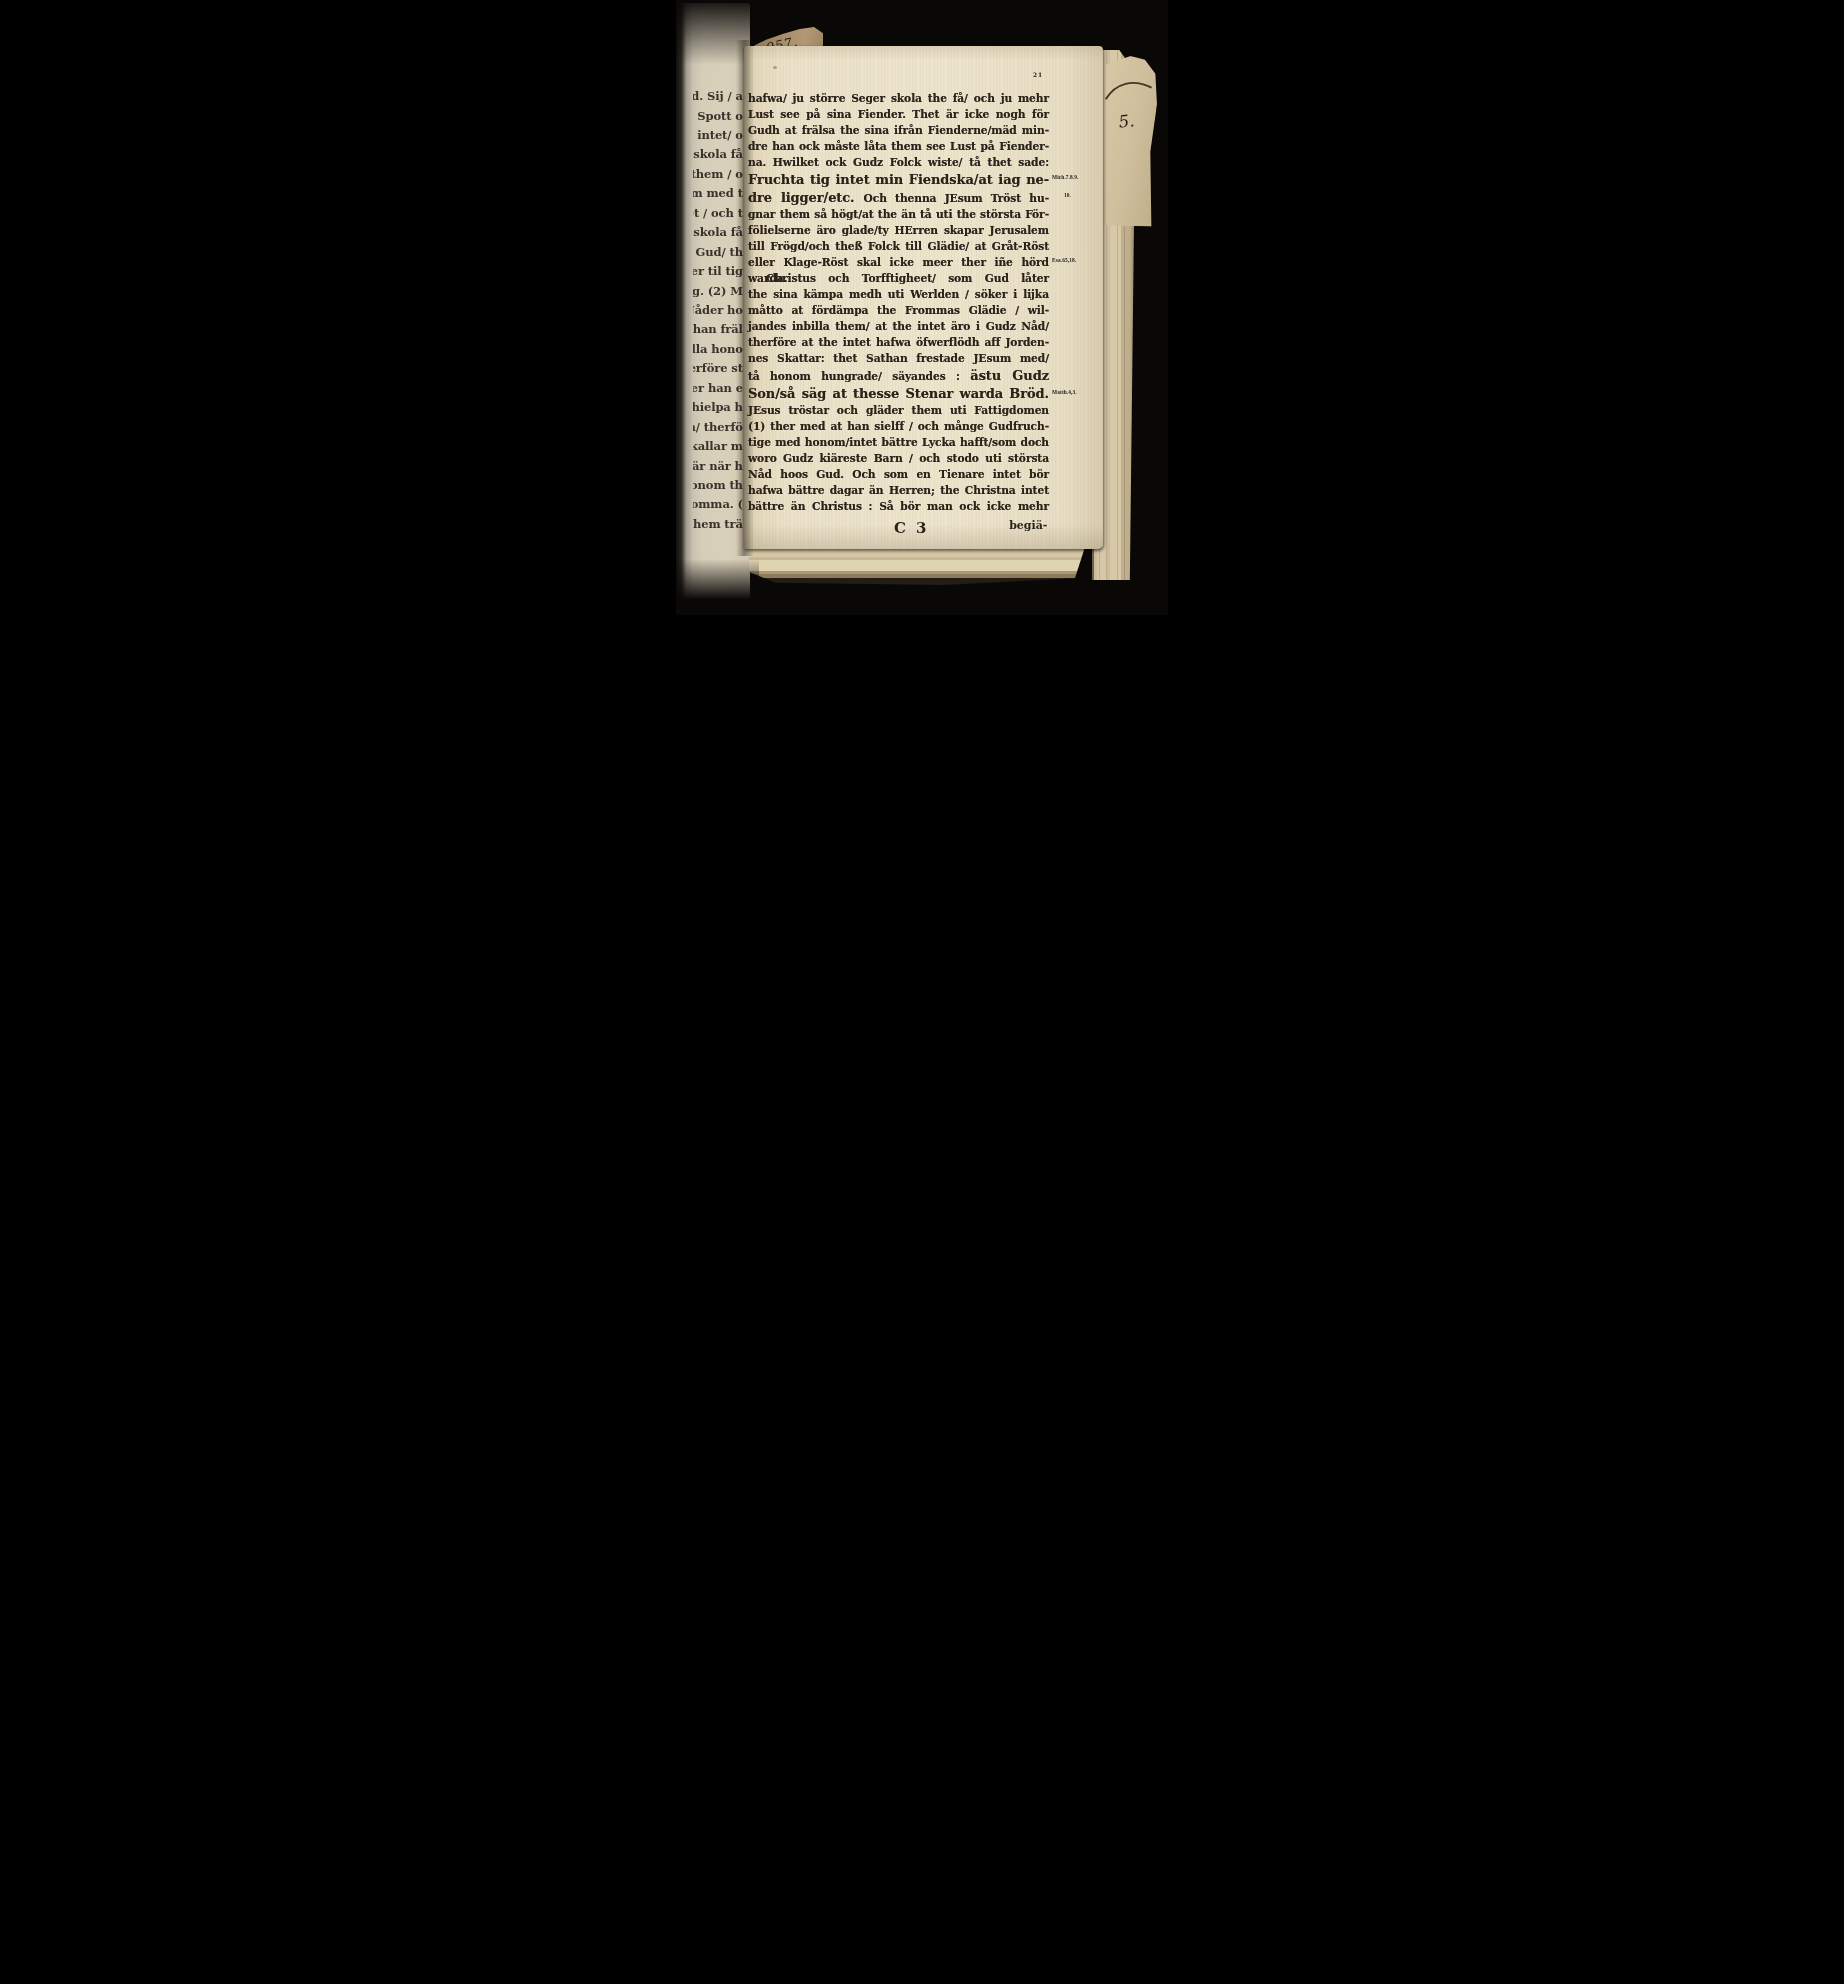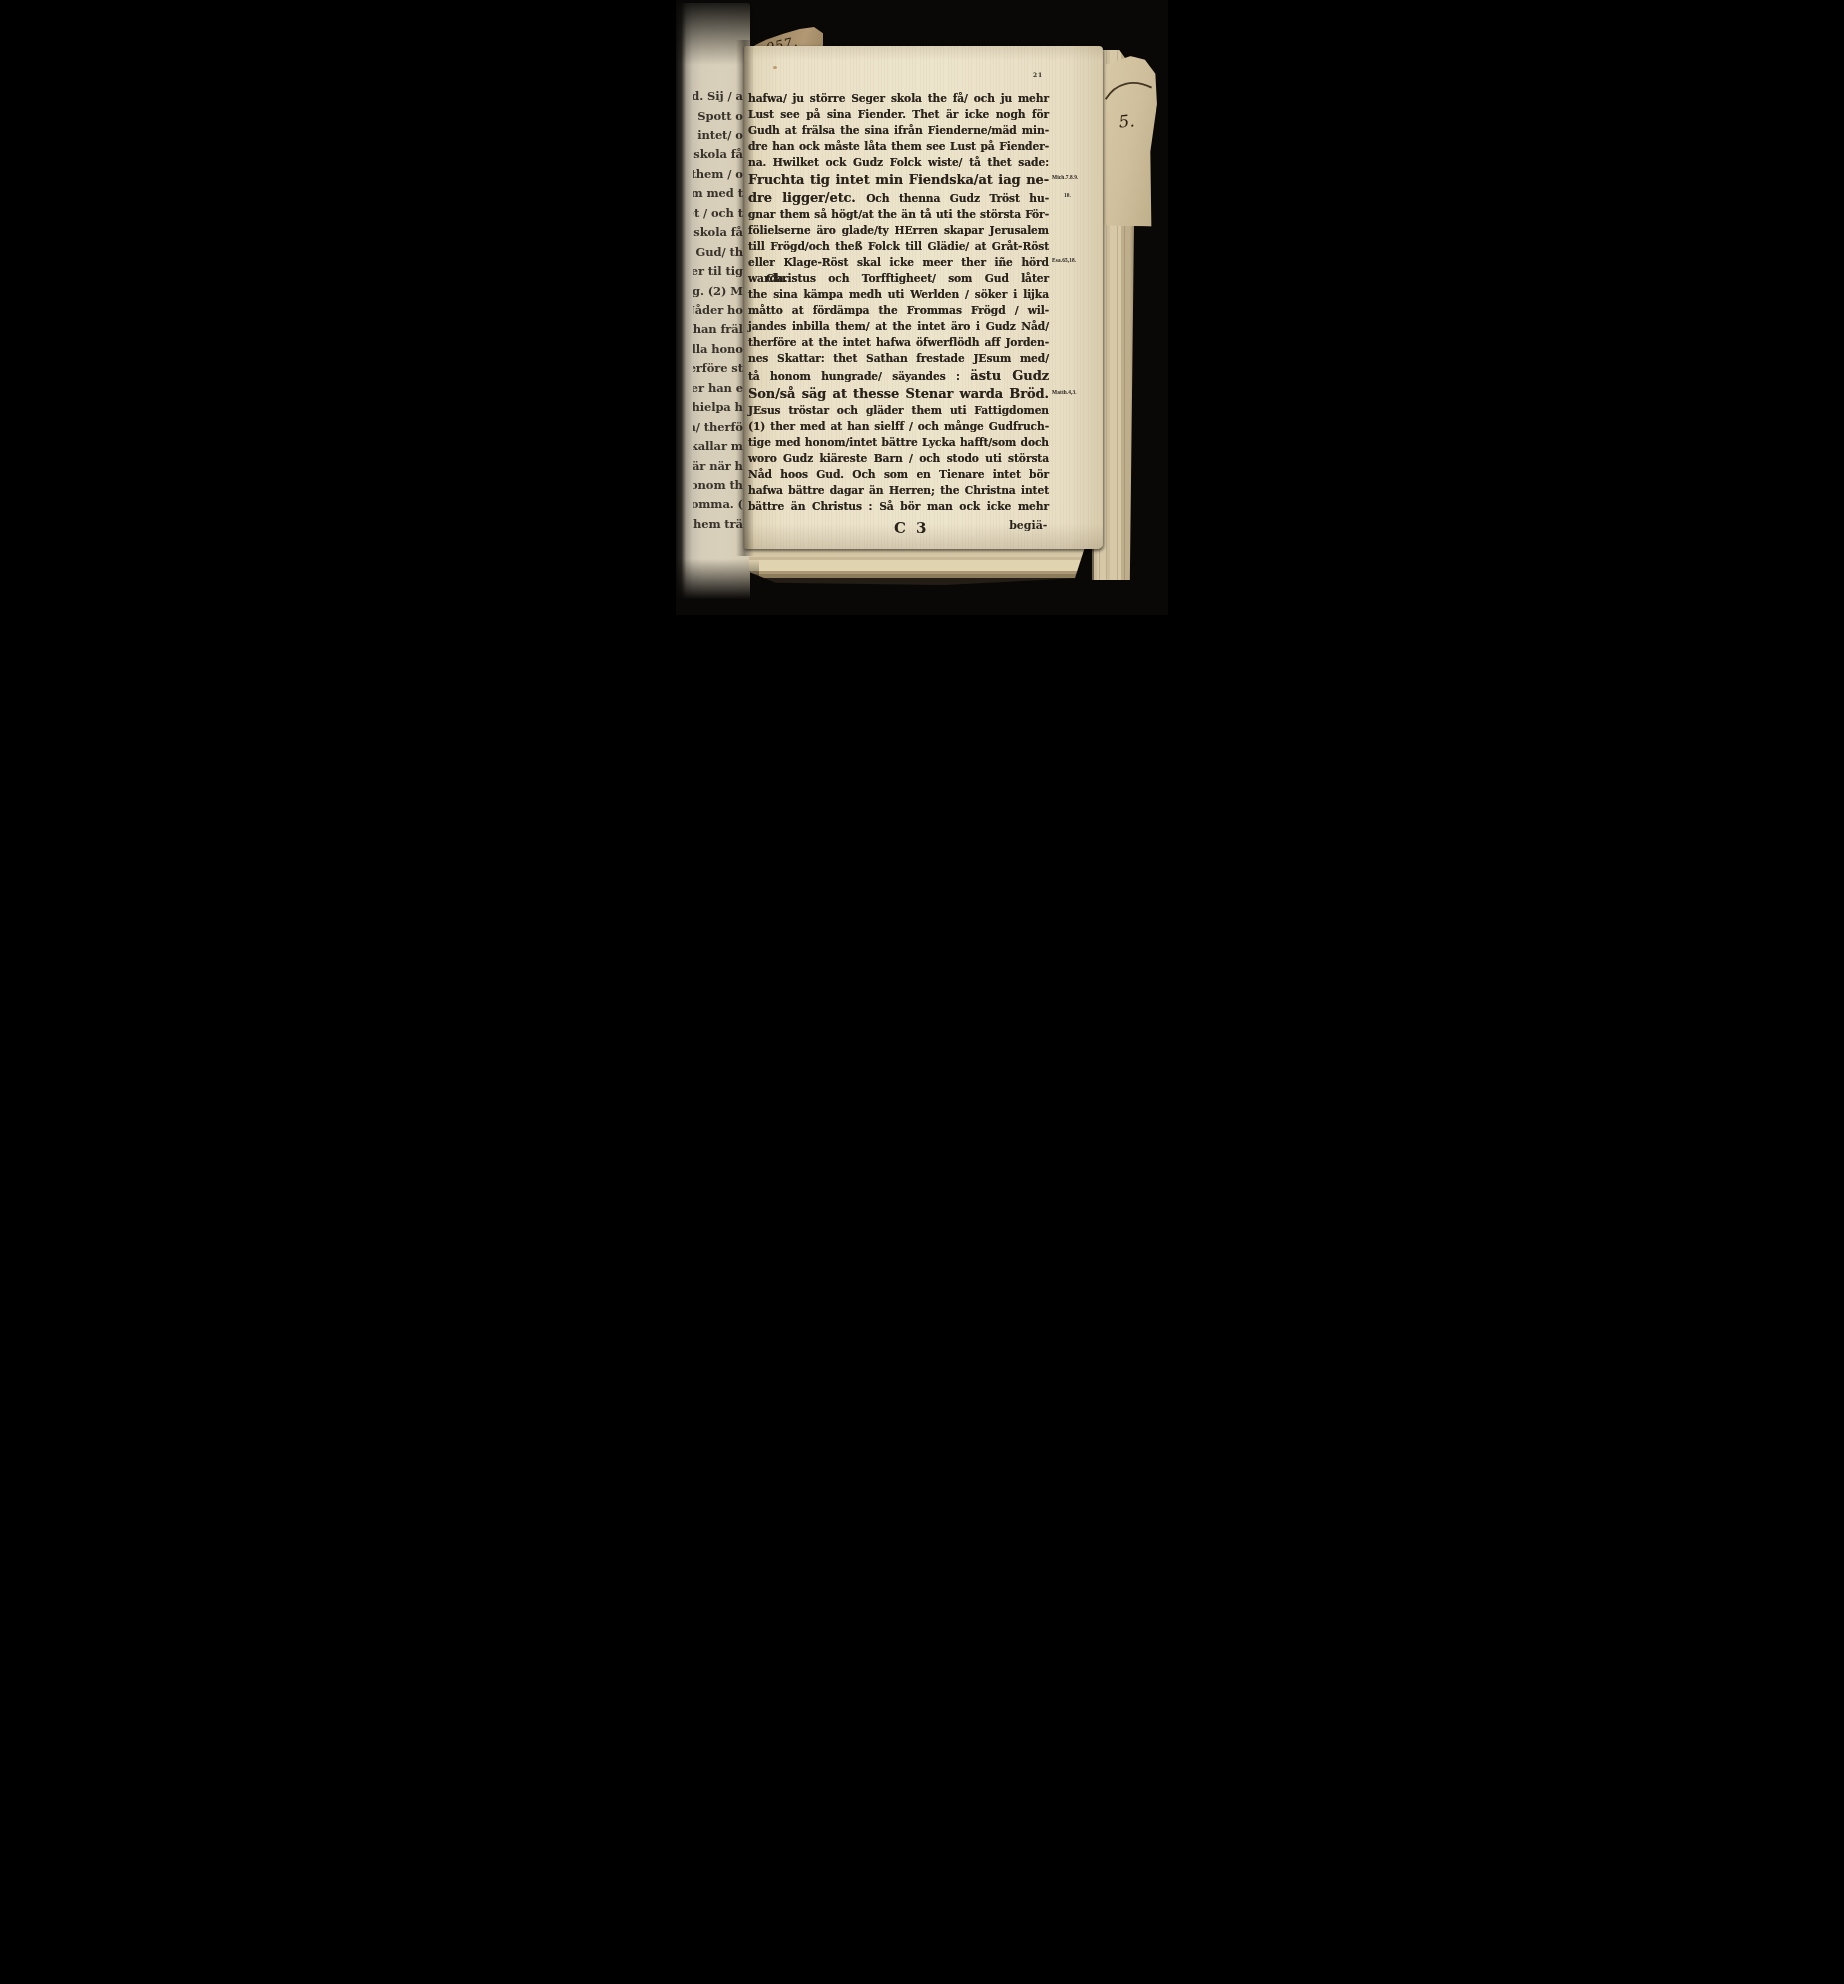--- a/index.html
+++ b/index.html
@@ -141,28 +141,28 @@
     <div class="spot"></div>
     <div class="pagenum">21</div>
 
     <div class="body-text">
         <div class="ln"><span class="rg">hafwa/ ju större Seger skola the få/ och ju mehr</span></div>
         <div class="ln"><span class="rg">Lust see på sina Fiender.  Thet är icke nogh för</span></div>
         <div class="ln"><span class="rg">Gudh at frälsa the sina ifrån Fienderne/mäd min-</span></div>
         <div class="ln"><span class="rg">dre han ock måste låta them see Lust på Fiender-</span></div>
         <div class="ln"><span class="rg">na.  Hwilket ock Gudz Folck wiste/ tå thet sade:</span></div>
         <div class="ln big"><span class="em">Fruchta tig intet min Fiendska/at iag ne-</span></div>
-        <div class="ln big"><span class="em">dre ligger/etc. </span><span class="rg">Och thenna  Gudz Tröst hu-</span></div>
+        <div class="ln big"><span class="em">dre ligger/etc. </span><span class="rg">Och thenna  JEsum Tröst hu-</span></div>
         <div class="ln"><span class="rg">gnar them så högt/at the än tå uti the största För-</span></div>
         <div class="ln"><span class="rg">fölielserne äro glade/ty HErren skapar Jerusalem</span></div>
         <div class="ln"><span class="rg">till Frögd/och theß Folck till Glädie/ at Gråt-Röst</span></div>
         <div class="ln"><span class="rg">eller Klage-Röst skal icke meer ther iñe hörd warda.</span></div>
         <div class="ln ind"><span class="rg">Christus och Torfftigheet/ som Gud låter</span></div>
         <div class="ln"><span class="rg">the sina kämpa medh uti Werlden / söker i lijka</span></div>
-        <div class="ln"><span class="rg">måtto at fördämpa the Frommas Frögd / wil-</span></div>
+        <div class="ln"><span class="rg">måtto at fördämpa the Frommas Glädie / wil-</span></div>
         <div class="ln"><span class="rg">jandes inbilla them/ at the intet äro i Gudz Nåd/</span></div>
         <div class="ln"><span class="rg">therföre at the intet hafwa öfwerflödh aff Jorden-</span></div>
         <div class="ln"><span class="rg">nes Skattar: thet Sathan frestade JEsum med/</span></div>
         <div class="ln big"><span class="rg">tå honom hungrade/ säyandes : </span><span class="em">ästu Gudz</span></div>
         <div class="ln big"><span class="em">Son/så säg at thesse Stenar warda Bröd.</span></div>
         <div class="ln"><span class="rg">JEsus tröstar och gläder them uti Fattigdomen</span></div>
         <div class="ln"><span class="rg">(1) ther med at han sielff / och månge Gudfruch-</span></div>
         <div class="ln"><span class="rg">tige med honom/intet bättre Lycka hafft/som doch</span></div>
         <div class="ln"><span class="rg">woro Gudz kiäreste Barn / och stodo uti största</span></div>
         <div class="ln"><span class="rg">Nåd hoos Gud.  Och som en Tienare intet bör</span></div>

